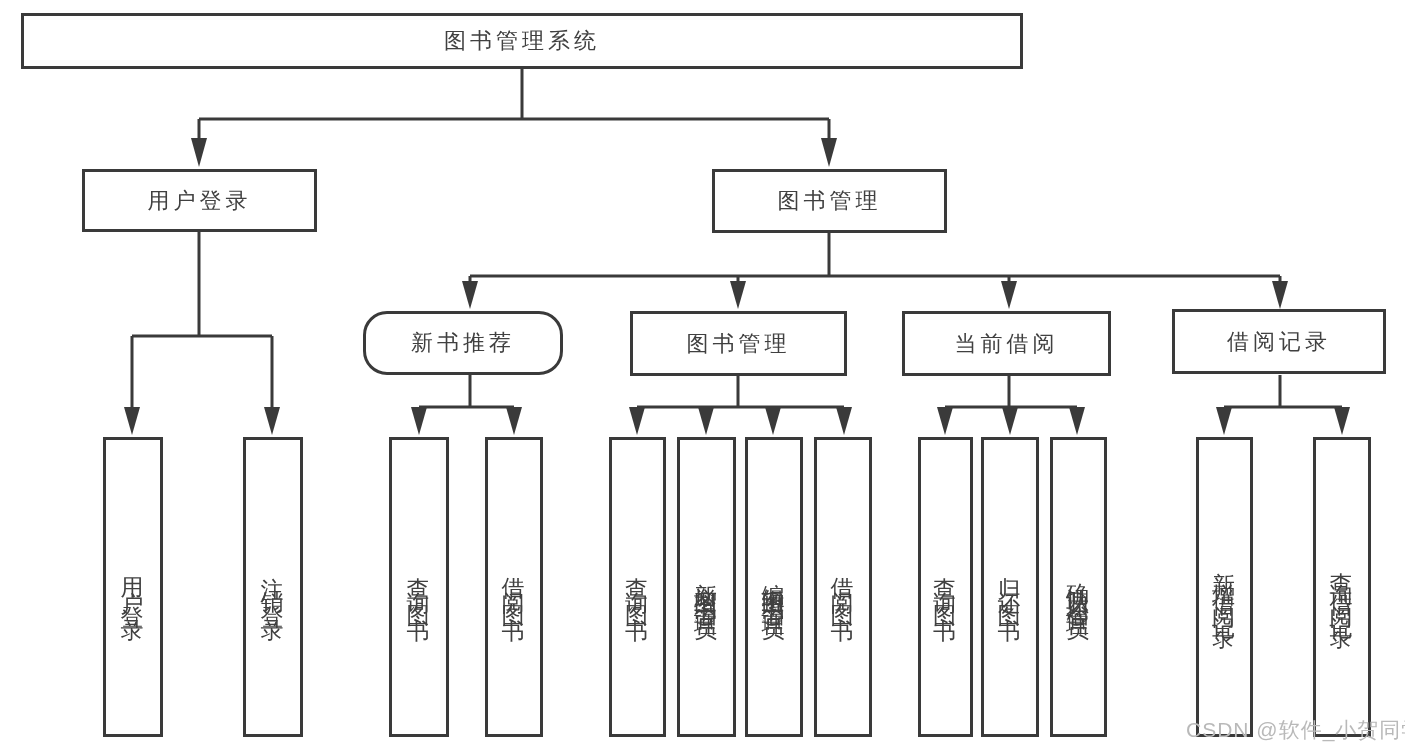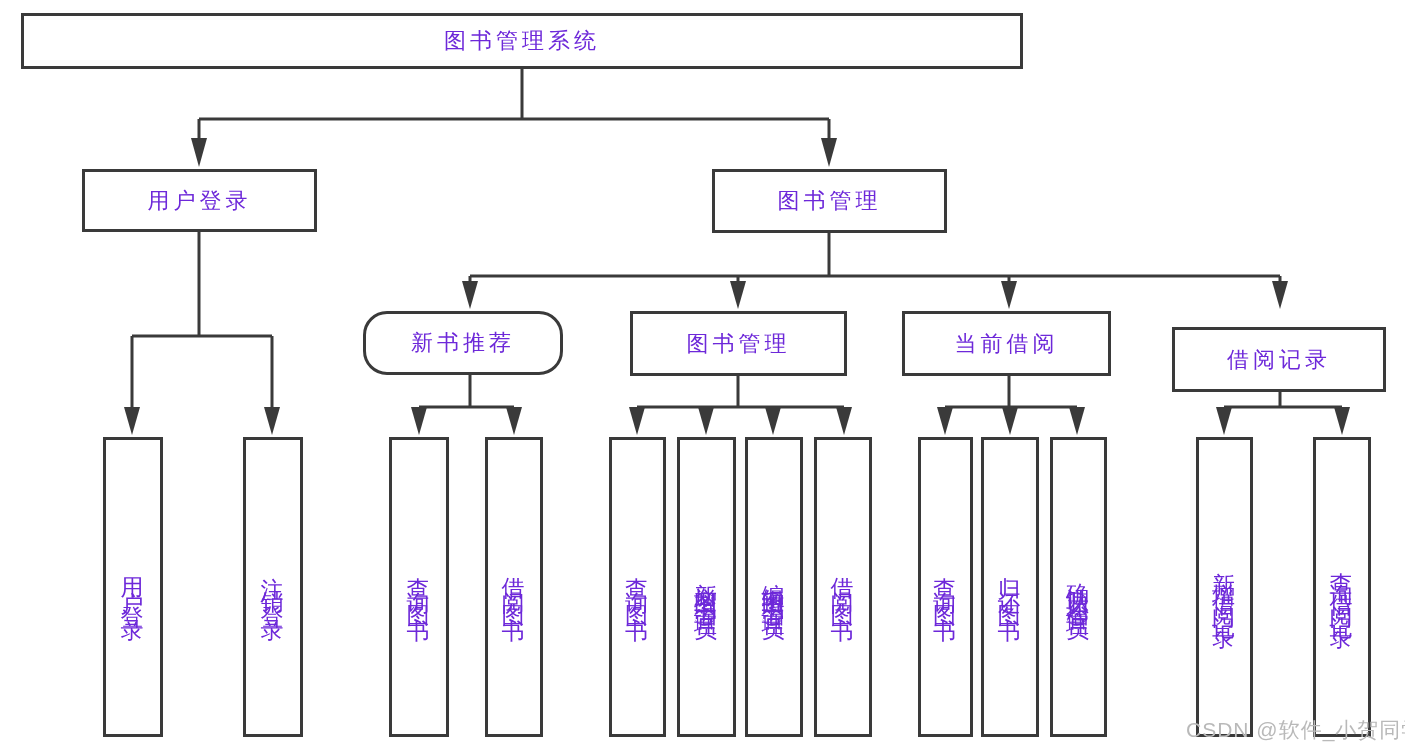--- a/index.html
+++ b/index.html
@@ -12,21 +12,21 @@
   }
   .wires{position:absolute;left:0;top:0;width:1405px;height:747px;}
   .wires path{stroke:#3a3a3a;stroke-width:3;fill:none;}
   .wires polygon{fill:#3a3a3a;stroke:none;}
   .node{
     position:absolute;
     box-sizing:border-box;
     border:3px solid #3a3a3a;
     background:#ffffff;
     display:flex;align-items:center;justify-content:center;
-    color:#6d28d9;
+    color:#404040;
   }
   .hlabel{font-size:22px;letter-spacing:4px;white-space:nowrap;}
   .leaf .vlabel{
     writing-mode:vertical-rl;
     font-size:23px;
     white-space:nowrap;
   }
   .ls-4{letter-spacing:14px;}
   .ls-6{letter-spacing:11px;}
   .ls-9{letter-spacing:5px;}
@@ -90,21 +90,21 @@
 
   <div class="node" style="left:363px;top:311px;width:200px;height:64px;border-radius:24px;">
     <span class="hlabel">新书推荐</span>
   </div>
   <div class="node" style="left:630px;top:311px;width:217px;height:65px;">
     <span class="hlabel">图书管理</span>
   </div>
   <div class="node" style="left:902px;top:311px;width:209px;height:65px;">
     <span class="hlabel">当前借阅</span>
   </div>
-  <div class="node" style="left:1172px;top:327px;width:214px;height:65px;text-align:right;">
+  <div class="node" style="left:1172px;top:309px;width:214px;height:65px;text-align:right;">
     <span class="hlabel">借阅记录</span>
   </div>
 
   <div class="node leaf" style="left:103px;top:437px;width:60px;height:300px;">
     <span class="vlabel ls-4">用户登录</span>
   </div>
   <div class="node leaf" style="left:243px;top:437px;width:60px;height:300px;">
     <span class="vlabel ls-4">注销登录</span>
   </div>
   <div class="node leaf" style="left:389px;top:437px;width:60px;height:300px;">

